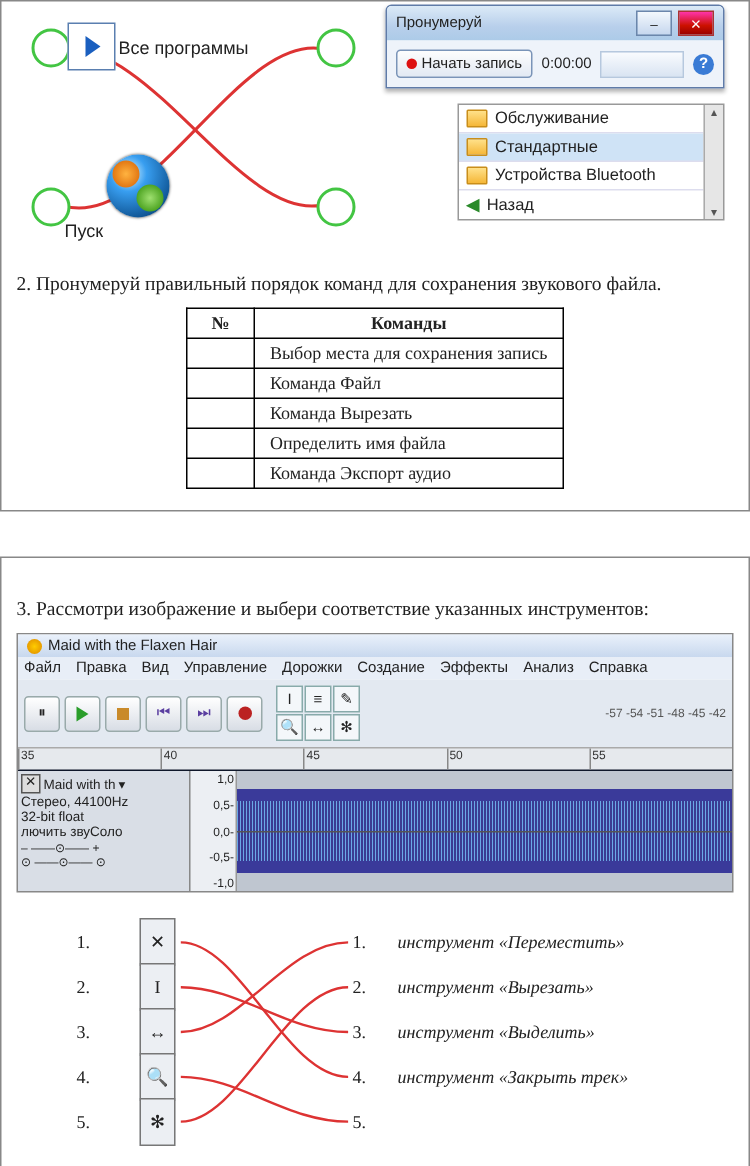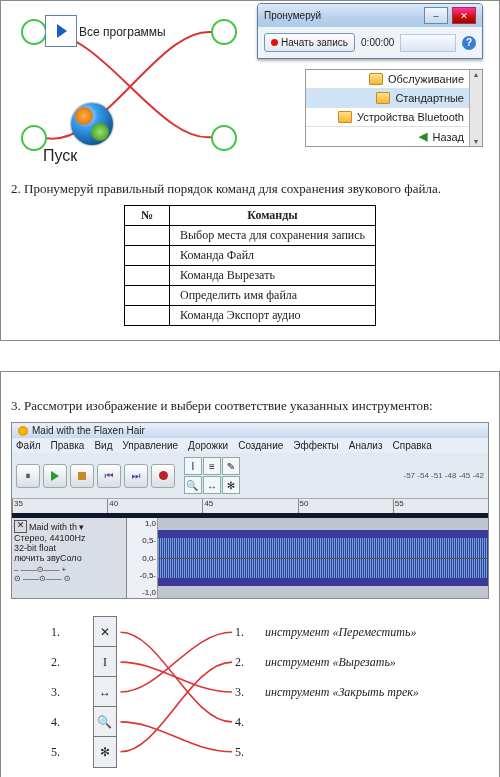--- a/index.html
+++ b/index.html
@@ -11,40 +11,40 @@
   .c-tl { left: 10px; top: 12px; }
   .c-tr { left: 200px; top: 12px; }
   .c-bl { left: 10px; top: 118px; }
   .c-br { left: 200px; top: 118px; }
   .playbox { position: absolute; left: 34px; top: 8px; width: 30px; height: 30px; border: 1px solid #5a7fb0; background: #fff; display: flex; align-items: center; justify-content: center; }
   .playbox::after { content: ""; border-left: 10px solid #1a5fbf; border-top: 7px solid transparent; border-bottom: 7px solid transparent; margin-left: 2px; }
   .all-prog { position: absolute; left: 68px; top: 18px; font-family: Tahoma, sans-serif; font-size: 12px; }
   .start-orb { position: absolute; left: 60px; top: 96px; width: 42px; height: 42px; border-radius: 50%; background: radial-gradient(circle at 35% 30%, #cef 4%, #389ef0 30%, #0b4e8c 80%); box-shadow: 0 0 2px #333; overflow: hidden; }
   .start-orb::before { content:""; position:absolute; left:4px; top:4px; width:18px; height:18px; border-radius:50%; background: radial-gradient(circle,#ffb340,#d65e00); }
   .start-orb::after { content:""; position:absolute; right:4px; bottom:4px; width:18px; height:18px; border-radius:50%; background: radial-gradient(circle,#9fe070,#2a8a00); }
-  .pusk { position: absolute; left: 32px; top: 140px; font-family: Tahoma, sans-serif; font-size: 16px; }
+  .pusk { position: absolute; left: 32px; top: 140px; font-family: Tahoma, sans-serif; font-size: 12px; }
 
   .redline { position: absolute; background: none; pointer-events: none; }
 
   
   .rec-win { position: absolute; right: 6px; top: -4px; width: 224px; border: 1px solid #5f7ba8; border-radius: 4px 4px 0 0; overflow: hidden; font-family: Tahoma, sans-serif; font-size: 10px; box-shadow: 0 2px 3px rgba(0,0,0,.3); }
   .rec-title { background: linear-gradient(#dbeaf7,#b8cfeb 60%,#accbe8); padding: 3px 6px; display: flex; align-items: center; gap: 4px; }
   .rec-title .sp { flex:1; }
   .winbtn { width: 22px; height: 15px; border: 1px solid #6b86ab; background: linear-gradient(#f3f8fd,#c6d7ee); font-size: 9px; display: flex; align-items: center; justify-content: center; }
   .winbtn.close { background: linear-gradient(#f3a,#c10 60%,#900); color: #fff; border-color: #a33; }
   .rec-body { background: #eef3fa; padding: 6px; display: flex; align-items: center; gap: 6px; }
   .rec-btn { border: 1px solid #7a94b8; border-radius: 3px; padding: 3px 6px; background: linear-gradient(#fdfdfd,#e2e9f3); display: flex; align-items: center; gap: 3px; }
   .dot-red { width: 7px; height: 7px; border-radius: 50%; background: #d11; }
   .time { font-size: 10px; }
   .rec-right { flex:1; height: 16px; background: linear-gradient(#f9fbfe,#d9e4f2); border: 1px solid #b6c8de; }
   .help { width: 14px; height: 14px; border-radius: 50%; background: #3a7bd5; color: #fff; font-weight: bold; font-size: 10px; text-align:center; line-height:14px; }
 
   
   .nav-list { position: absolute; right: 6px; top: 62px; width: 176px; background: #fff; border: 1px solid #999; font-family: Tahoma, sans-serif; font-size: 11px; }
-  .nav-list .row { display: flex; align-items: center; gap: 5px; padding: 3px 5px; border-bottom: 1px solid #dde; justify-content: flex-end; }
+  .nav-list .row { display: flex; align-items: center; gap: 5px; padding: 3px 5px; border-bottom: 1px solid #dde; }
   .nav-list .row.sel { background: #cfe3f6; }
   .nav-list .row:last-child { border-bottom: none; }
   .folder-ic { width: 12px; height: 10px; background: linear-gradient(#ffe18a,#f5b738); border: 1px solid #c98e1a; border-radius: 1px; }
   .back-arrow { color: #2a8a2a; font-weight: bold; }
   .scrollbit { width: 12px; align-self: stretch; background: #e6e6e6; border-left: 1px solid #aaa; display:flex; flex-direction:column; justify-content:space-between; font-size:8px; color:#555; }
   .scrollbit span{ text-align:center; }
 
   
   .q { font-size: 13px; margin: 14px 0 8px; }
   table.cmds { border-collapse: collapse; margin: 0 auto; }
@@ -62,21 +62,21 @@
   .trans-btn.play::after { content:""; border-left: 8px solid #2a9d2a; border-top: 5px solid transparent; border-bottom: 5px solid transparent; }
   .trans-btn.stop::after { content:""; width: 8px; height: 8px; background: #c98a2a; }
   .trans-btn.rec::after { content:""; width: 9px; height: 9px; border-radius:50%; background: #b22; }
   .trans-btn.skp::after{ content:"⏮"; color:#5a3ea0; font-size:10px; }
   .trans-btn.ske::after{ content:"⏭"; color:#5a3ea0; font-size:10px; }
   .toolgrid { display: grid; grid-template-columns: repeat(3, 18px); grid-auto-rows: 18px; gap: 1px; margin-left: 6px; }
   .tbtn { border: 1px solid #8aa; background: #f4f7fa; font-size: 10px; display:flex; align-items:center; justify-content:center; }
   .dev-row { background: #e3e9f1; padding: 3px 4px; display: flex; align-items: center; gap: 4px; font-size: 9px; }
   .drop { border: 1px solid #999; background: #fff; padding: 1px 2px; display: flex; align-items: center; gap: 2px; }
   .drop::after { content: "▾"; font-size: 8px; color: #444; }
-  .ruler { background: #e6e9ed; border-top: 1px solid #aaa; border-bottom: 5px solid #0f172a; height: 14px; display: flex; font-size: 8px; color: #333; }
+  .ruler { background: #e6e9ed; border-top: 1px solid #aaa; border-bottom: 1px solid #0f172a; height: 14px; display: flex; font-size: 8px; color: #333; }
   .ruler span { flex: 1; border-left: 1px solid #888; padding-left: 1px; }
   .track-row { display: flex; height: 80px; }
   .track-head { width: 110px; background: #d9dee6; border-right: 1px solid #888; font-size: 9px; padding: 2px; position: relative; }
   .track-head .xline { display:flex; align-items:center; gap:2px; }
   .xbox { width: 11px; height: 11px; border: 1px solid #555; background: #ddd; font-size:9px; line-height:9px; text-align:center; }
   .sliders { padding-top: 2px; font-size: 8px; }
   .track-scale { width: 28px; background: #eceff3; border-right: 1px solid #999; font-size: 8px; display: flex; flex-direction: column; justify-content: space-between; padding: 1px; text-align: right; }
   .track-wave { flex:1; position: relative; background: #bfc6d0; overflow:hidden; }
   .wave-area { position:absolute; left:0; right:0; top:15%; bottom:15%; background:#3a3a9a; }
   .wave-noise { position:absolute; left:0; right:0; top:25%; bottom:25%; background: repeating-linear-gradient(90deg,#6aa7e6 0 1px,#3b3b92 1px 2px); }
@@ -292,16 +292,17 @@
     <div class="mcol nums">
       <div>1.</div>
         <div>2.</div>
         <div>3.</div>
         <div>4.</div>
         <div>5.</div>
     </div>
     <div class="mcol right">
       <div>инструмент «Переместить»</div>
         <div>инструмент «Вырезать»</div>
+        <div>инструмент «Выделить»</div>
         <div>инструмент «Закрыть трек»</div>
     </div>
   </div>
 </div>
 
 </body></html>

